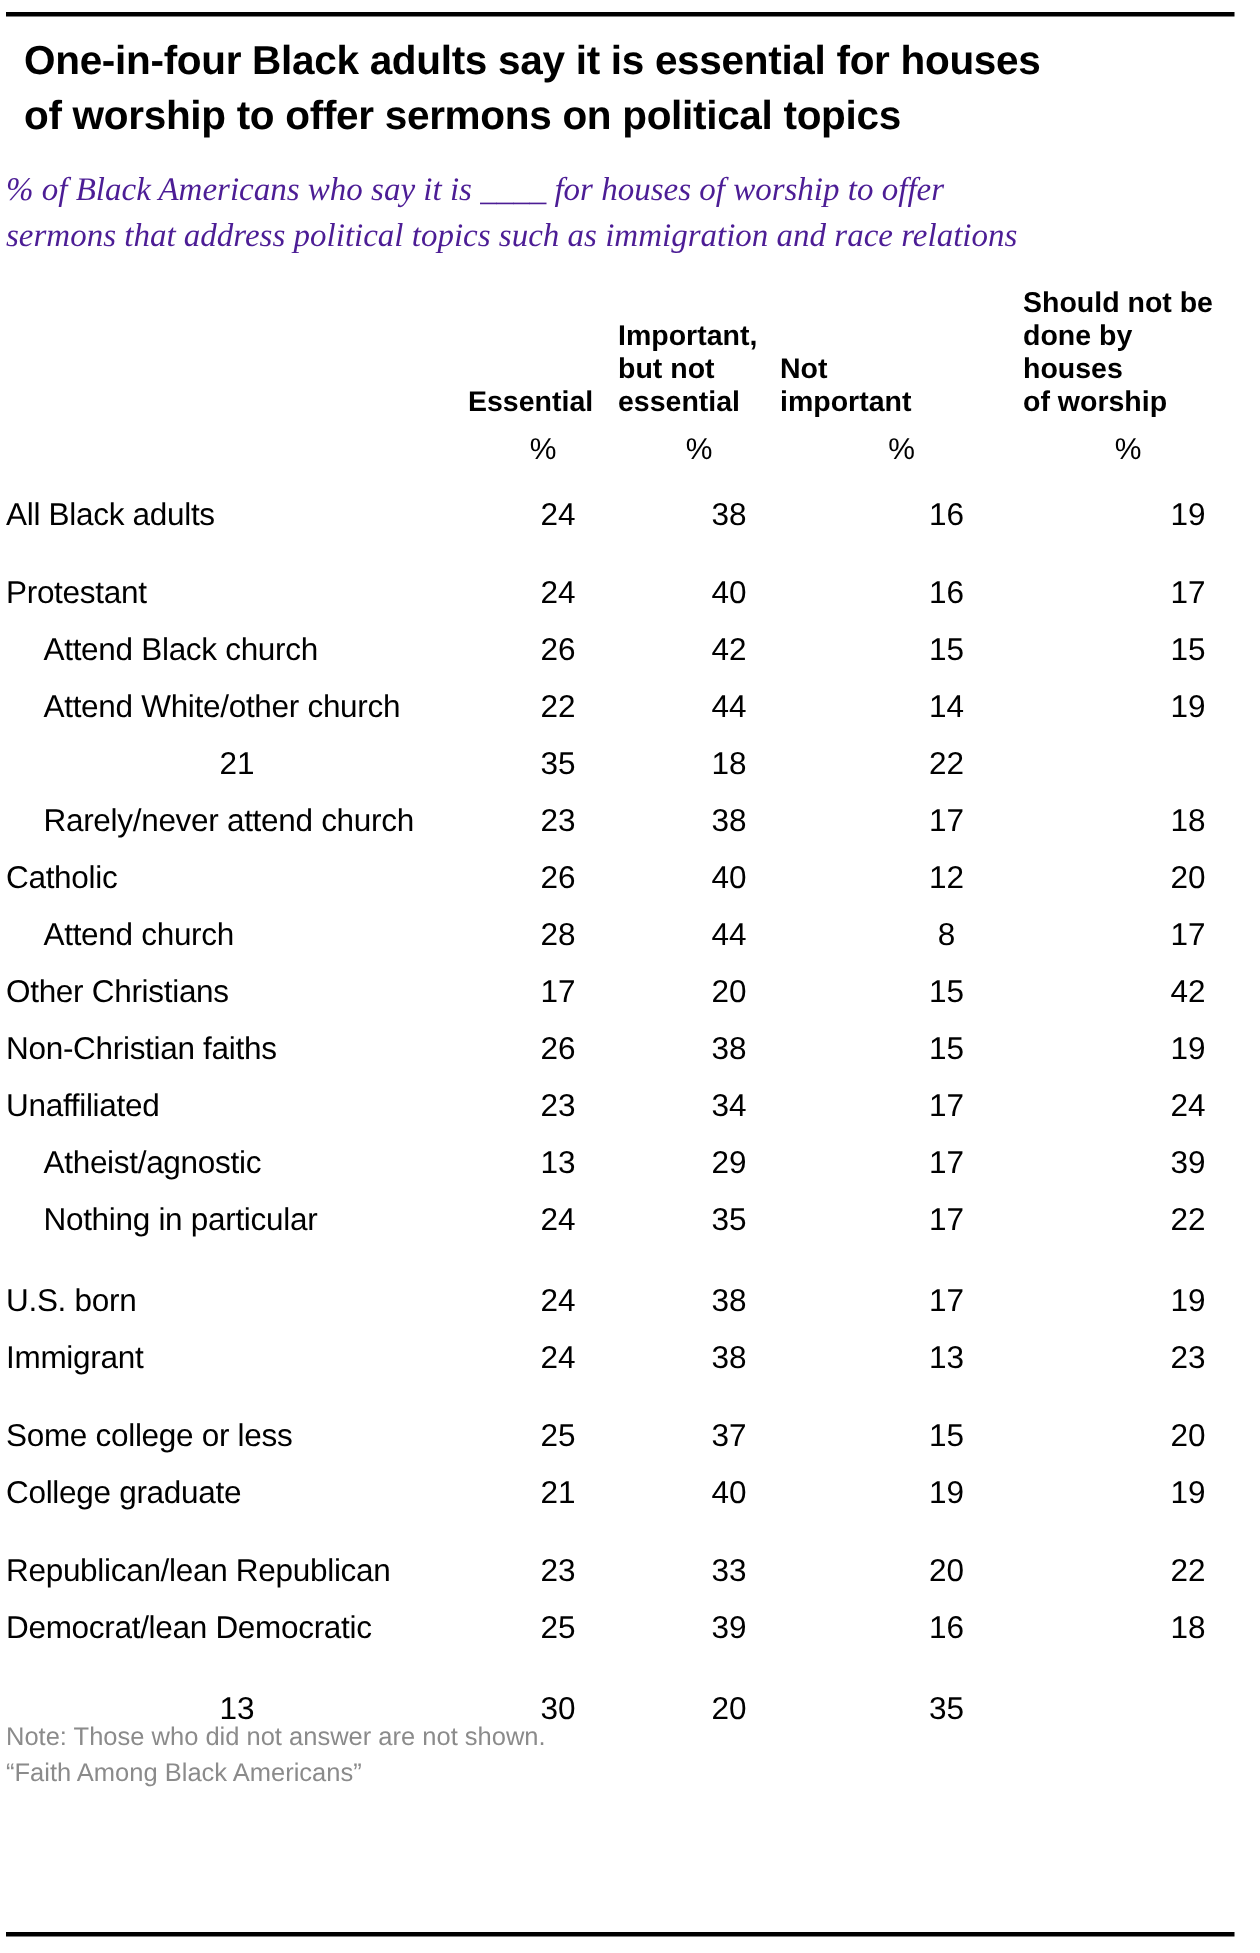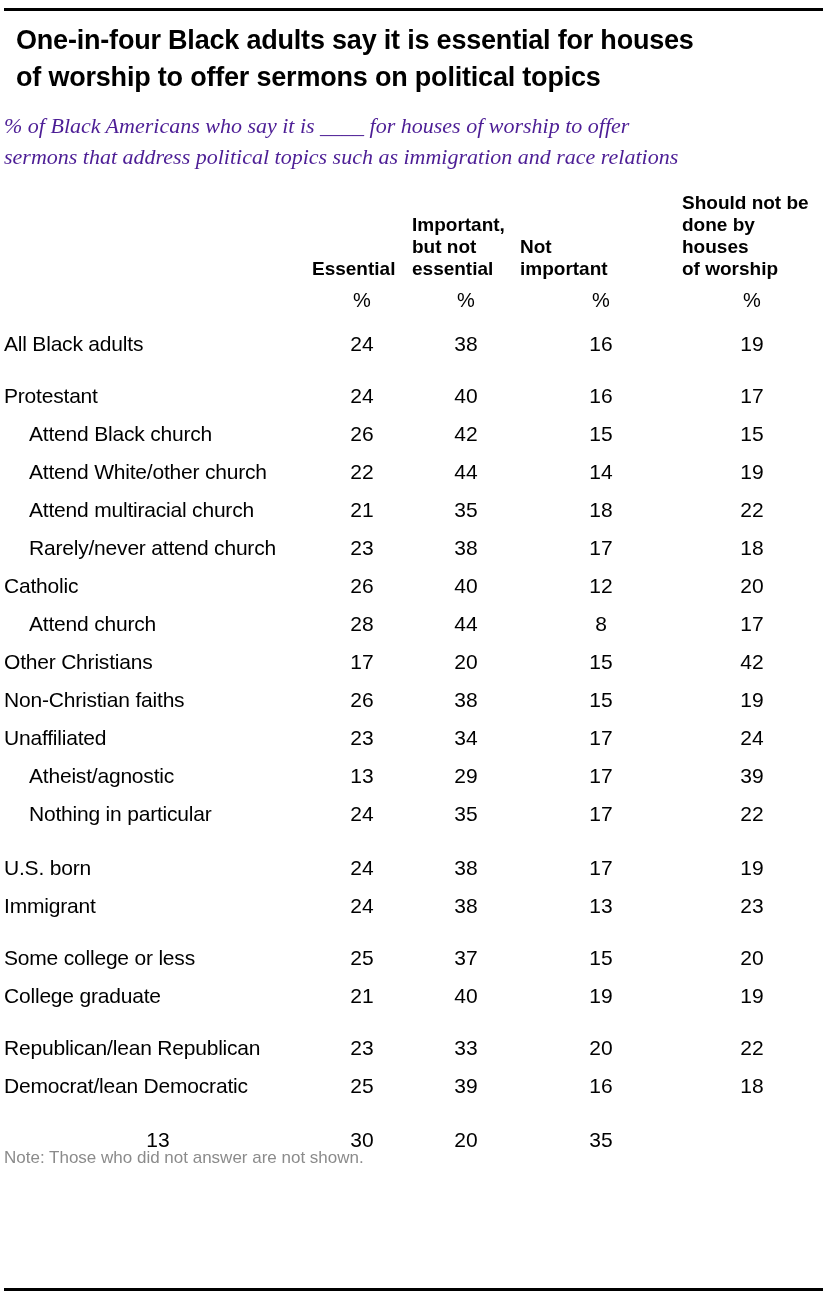--- a/index.html
+++ b/index.html
@@ -35,21 +35,21 @@
   }
   .header-row { align-items: end; }
   .header-cell {
     text-align: left; font-weight: bold; font-size: 19px;
     line-height: 22px; white-space: pre-line;
   }
   .unit-row { margin-top: 8px; }
   .unit-cell { text-align: center; font-size: 20px; line-height: 24px; }
 
   #table-rows { margin-top: 13px; }
-  .row { height: 38px; align-items: center; }
+  .row { height: 38px; align-items: center; gap: 10px; }
   .row.gap { margin-top: 14px; }
   .row.gap-lg { margin-top: 16px; }
   .row .label { font-size: 21px; letter-spacing: -0.2px; }
   .row.indent .label { padding-left: 25px; }
   .cell { text-align: center; font-size: 21px; }
 
   .notes {
     position: absolute; left: 4px; top: 1146px; width: 822px;
     color: #8b8b8b; font-size: 17px; line-height: 24px;
   }
@@ -111,21 +111,20 @@
         <div class="cell">15</div>
       </div>
       <div class="grid-row row indent">
         <div class="label">Attend White/other church</div>
         <div class="cell">22</div>
         <div class="cell">44</div>
         <div class="cell">14</div>
         <div class="cell">19</div>
       </div>
       <div class="grid-row row indent">
-        <div class="label">Attend multiracial church</div>
         <div class="cell">21</div>
         <div class="cell">35</div>
         <div class="cell">18</div>
         <div class="cell">22</div>
       </div>
       <div class="grid-row row indent">
         <div class="label">Rarely/never attend church</div>
         <div class="cell">23</div>
         <div class="cell">38</div>
         <div class="cell">17</div>
@@ -226,17 +225,18 @@
         <div class="cell">13</div>
         <div class="cell">30</div>
         <div class="cell">20</div>
         <div class="cell">35</div>
       </div>
     </div>
 </div>
 
 <div class="notes">
   <div>Note: Those who did not answer are not shown.</div>
+  <div>“Faith Among Black Americans”</div>
 </div>
 
 <div class="brand">PEW RESEARCH CENTER</div>
 
 <div class="rule bottom"></div>
 
 </body></html>

